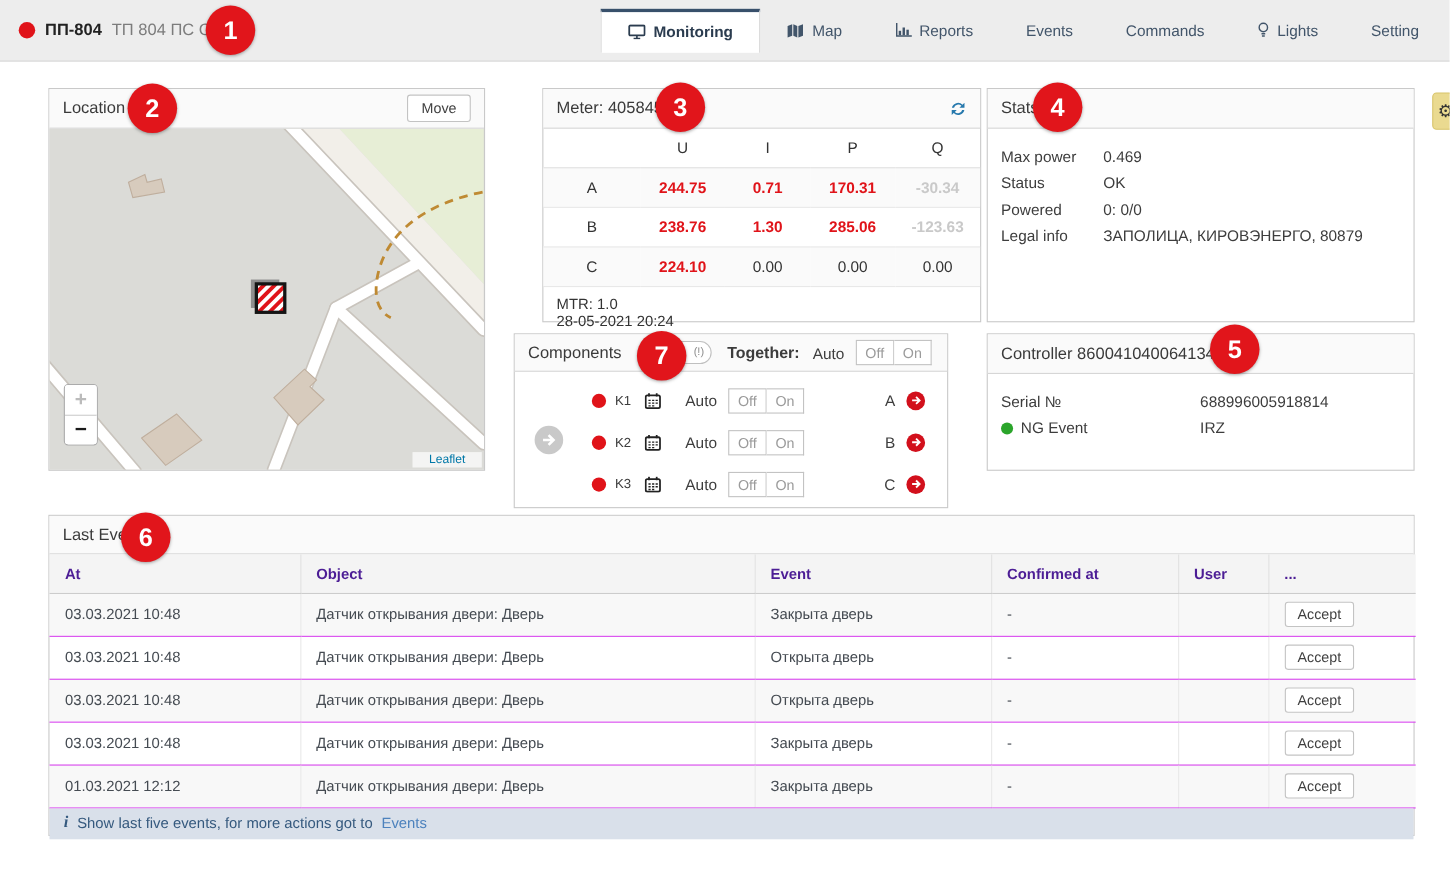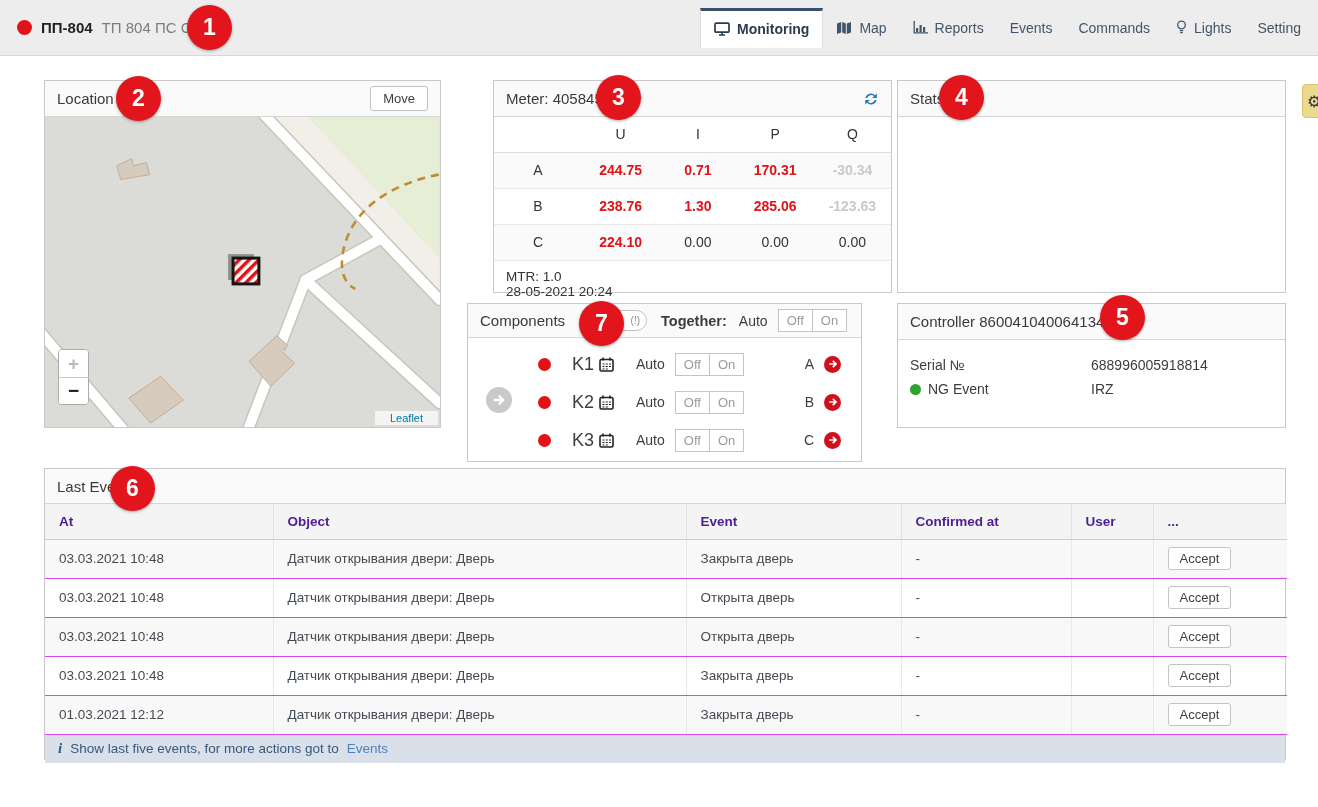--- a/index.html
+++ b/index.html
@@ -8,21 +8,21 @@
   .page { position:relative; width:1318px; height:807px; background:#fff; overflow:hidden; }
 
   
   .topbar { position:absolute; left:0; top:0; width:1318px; height:56px; background:#ededed;
             border-bottom:1px solid #d8d8d8; display:flex; align-items:center; }
   .brand { display:flex; align-items:center; gap:9px; padding-left:17px; }
   .status-dot { width:15px; height:15px; border-radius:50%; background:#e01319; }
   .brand-title { font-size:15px; font-weight:bold; color:#222; }
   .brand-sub { font-size:15px; color:#7c7c7c; }
   .nav { margin-left:auto; height:56px; display:flex; align-items:flex-start; padding-right:4px; }
-  .tab { margin-top:8px; height:40px; display:flex; align-items:center; gap:7px; padding:0 13px;
+  .tab { margin-top:8px; height:40px; display:flex; align-items:center; gap:7px; padding:0 24px;
          font-size:14px; color:#42556a; cursor:pointer; white-space:nowrap; }
   .tab.active { background:#fff; border:1px solid #dcdcdc; border-bottom:none; border-top:3px solid #38506b;
                 font-weight:bold; color:#2b3c4f; }
   .tab .ticon { display:flex; align-items:center; }
 
   
   .panel { position:absolute; background:#fff; border:1px solid #c9c9c9; }
   .panel-h { height:36px; background:#fafafa; border-bottom:1px solid #d6d6d6; display:flex;
              align-items:center; padding:0 12px; font-size:15px; color:#3a3a3a; }
   .btn { background:#fff; border:1px solid #c3c3c3; border-radius:3px; color:#3f3f3f;
@@ -62,21 +62,21 @@
   .toggle { position:relative; width:46px; height:21px; border:1px solid #c0c0c0; border-radius:11px;
             background:#fff; display:inline-flex; align-items:center; justify-content:flex-end;
             padding-right:6px; cursor:pointer; flex:none; }
   .toggle-knob { position:absolute; left:-2px; top:-2px; width:23px; height:23px; border-radius:50%;
                  background:#fff; border:1px solid #cfcfcf; box-shadow:0 1px 2px rgba(0,0,0,.25);
                  display:flex; align-items:center; justify-content:center; }
   .toggle-x { color:#b50d1f; font-weight:bold; font-size:12px; line-height:1; }
   .toggle-alt { color:#8d8d8d; font-size:10px; }
   .comp-row { position:absolute; left:0; right:0; height:36px; display:flex; align-items:center; }
   .rdot { width:13px; height:13px; border-radius:50%; background:#e01319; flex:none; }
-  .comp-name { margin-left:21px; font-size:18px; color:#3d3d3d; width:22px; }
+  .comp-name { margin-left:8px; font-size:12px; color:#3d3d3d; width:22px; }
   .cal { margin-left:5px; display:flex; align-items:center; cursor:pointer; }
   .comp-auto { margin-left:22px; font-size:14px; color:#3d3d3d; }
   .comp-phase { margin-left:auto; font-size:14px; color:#3d3d3d; }
   .arrow-red { width:17px; height:17px; border-radius:50%; background:#d2101c; display:inline-flex;
                align-items:center; justify-content:center; margin:0 20px 0 10px; cursor:pointer; flex:none; }
   .arrow-gray { position:absolute; left:18px; top:83px; width:26px; height:26px; border-radius:50%;
                 background:#c9c9c9; display:flex; align-items:center; justify-content:center; cursor:pointer; }
 
   
   .etable { width:100%; border-collapse:collapse; table-layout:fixed; font-size:13.5px; }
@@ -267,20 +267,38 @@
     <div class="meter-foot">
       <span>MTR: 1.0</span>
       <span>28-05-2021 20:24</span>
     </div>
   </div>
 
   <div class="panel" style="left:897px; top:80px; width:389px; height:213px;">
     <div class="panel-h">
       <span>Stats</span>
     </div>
+    <div class="kv">
+      <div class="kv-row">
+          <span class="kv-label">Max power</span>
+          <span>0.469</span>
+        </div>
+      <div class="kv-row">
+          <span class="kv-label">Status</span>
+          <span>OK</span>
+        </div>
+      <div class="kv-row">
+          <span class="kv-label">Powered</span>
+          <span>0: 0/0</span>
+        </div>
+      <div class="kv-row">
+          <span class="kv-label">Legal info</span>
+          <span>ЗАПОЛИЦА, КИРОВЭНЕРГО, 80879</span>
+        </div>
+    </div>
   </div>
 
   <div class="panel" style="left:467px; top:303px; width:395px; height:159px;">
     <div class="panel-h" style="height:34px; padding-right:8px;">
       <span>Components</span>
       <span class="toggle" style="margin-left:36px;">
         <span class="toggle-knob">
             <span class="toggle-x">×</span>
           </span>
         <span class="toggle-alt">(!)</span>

